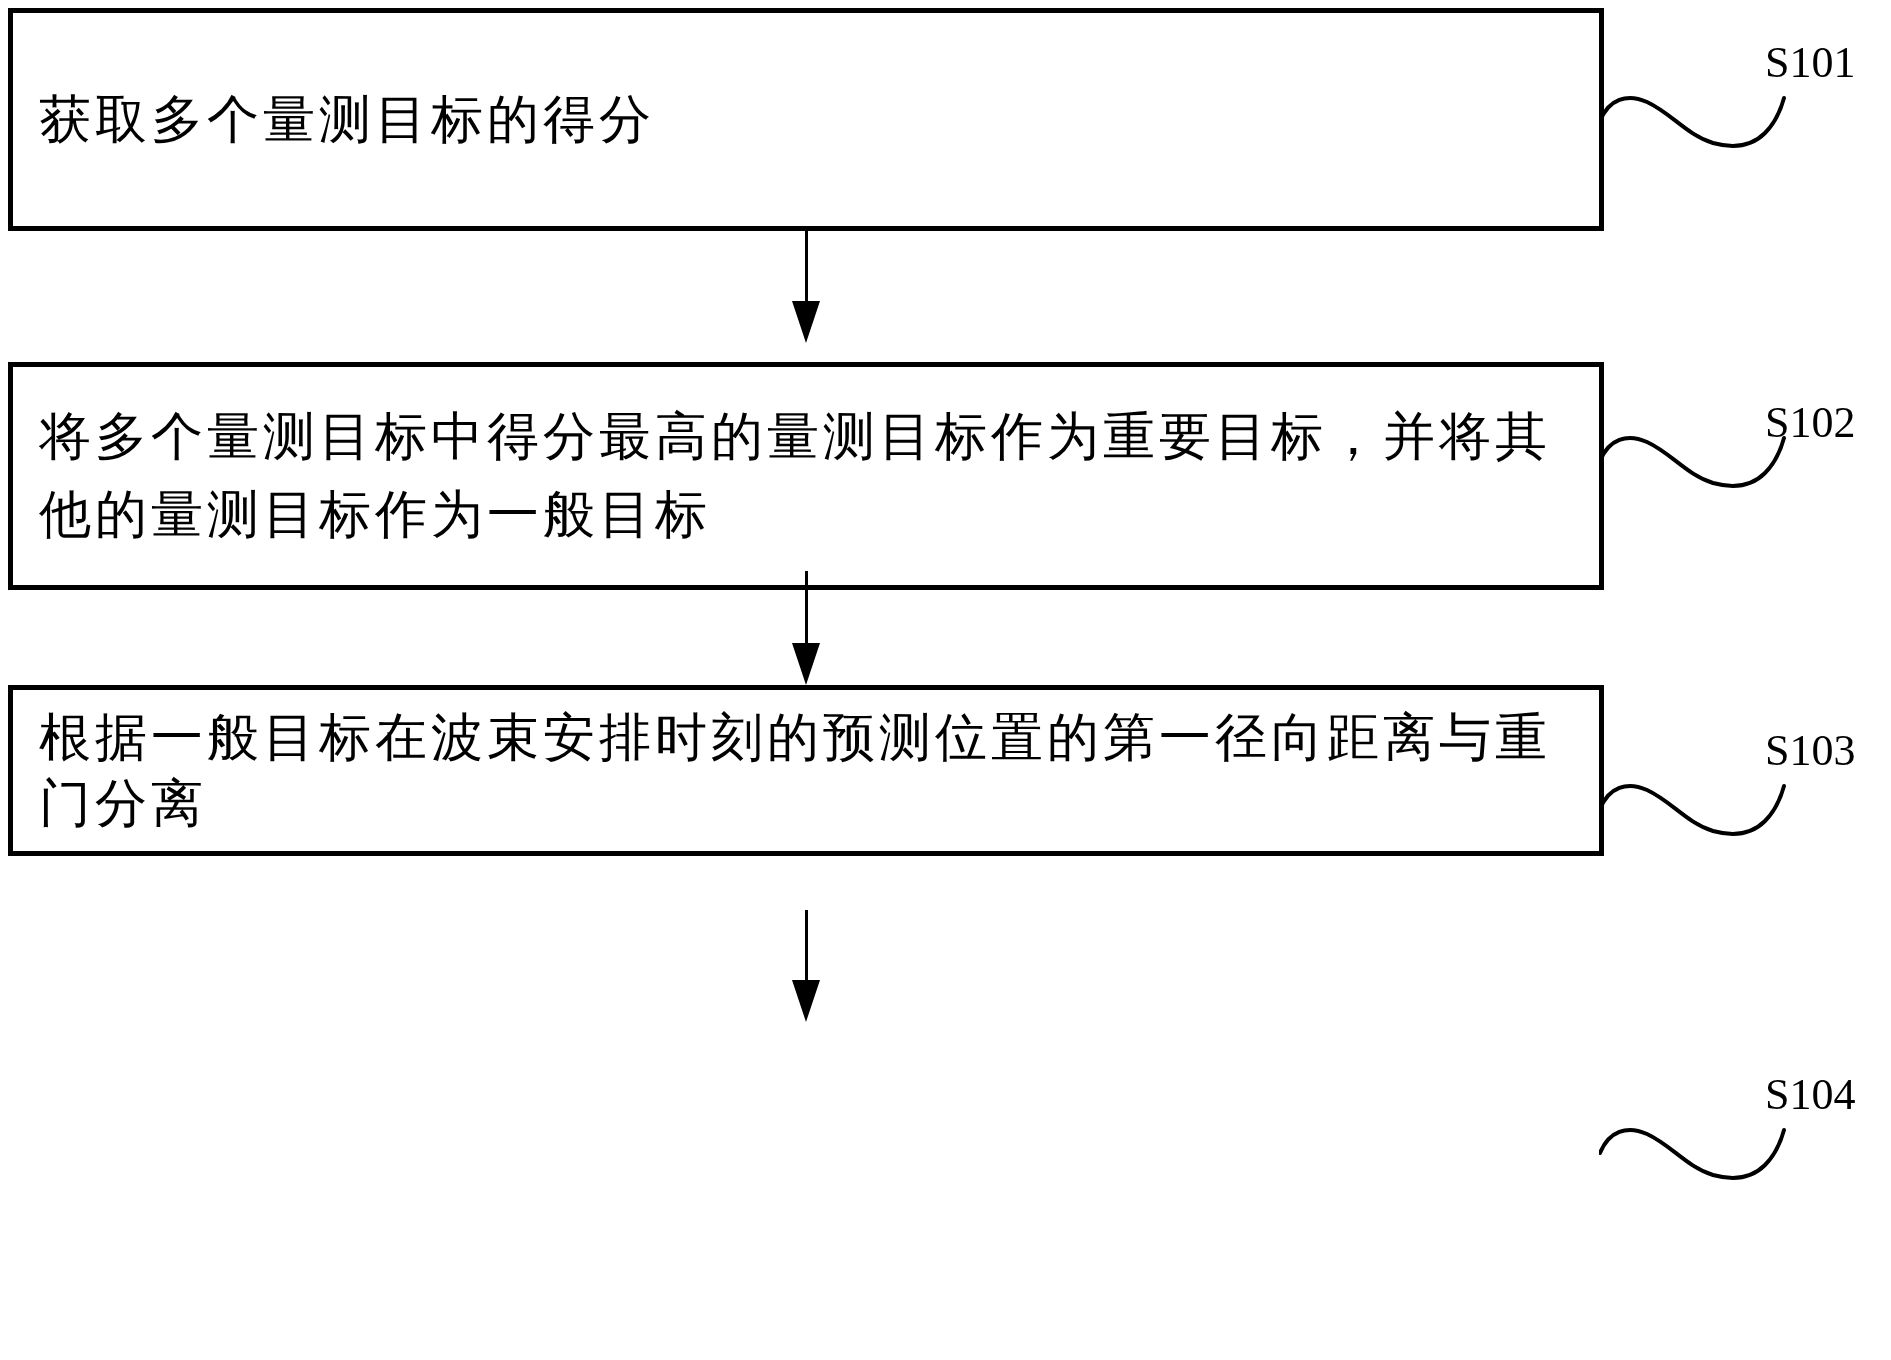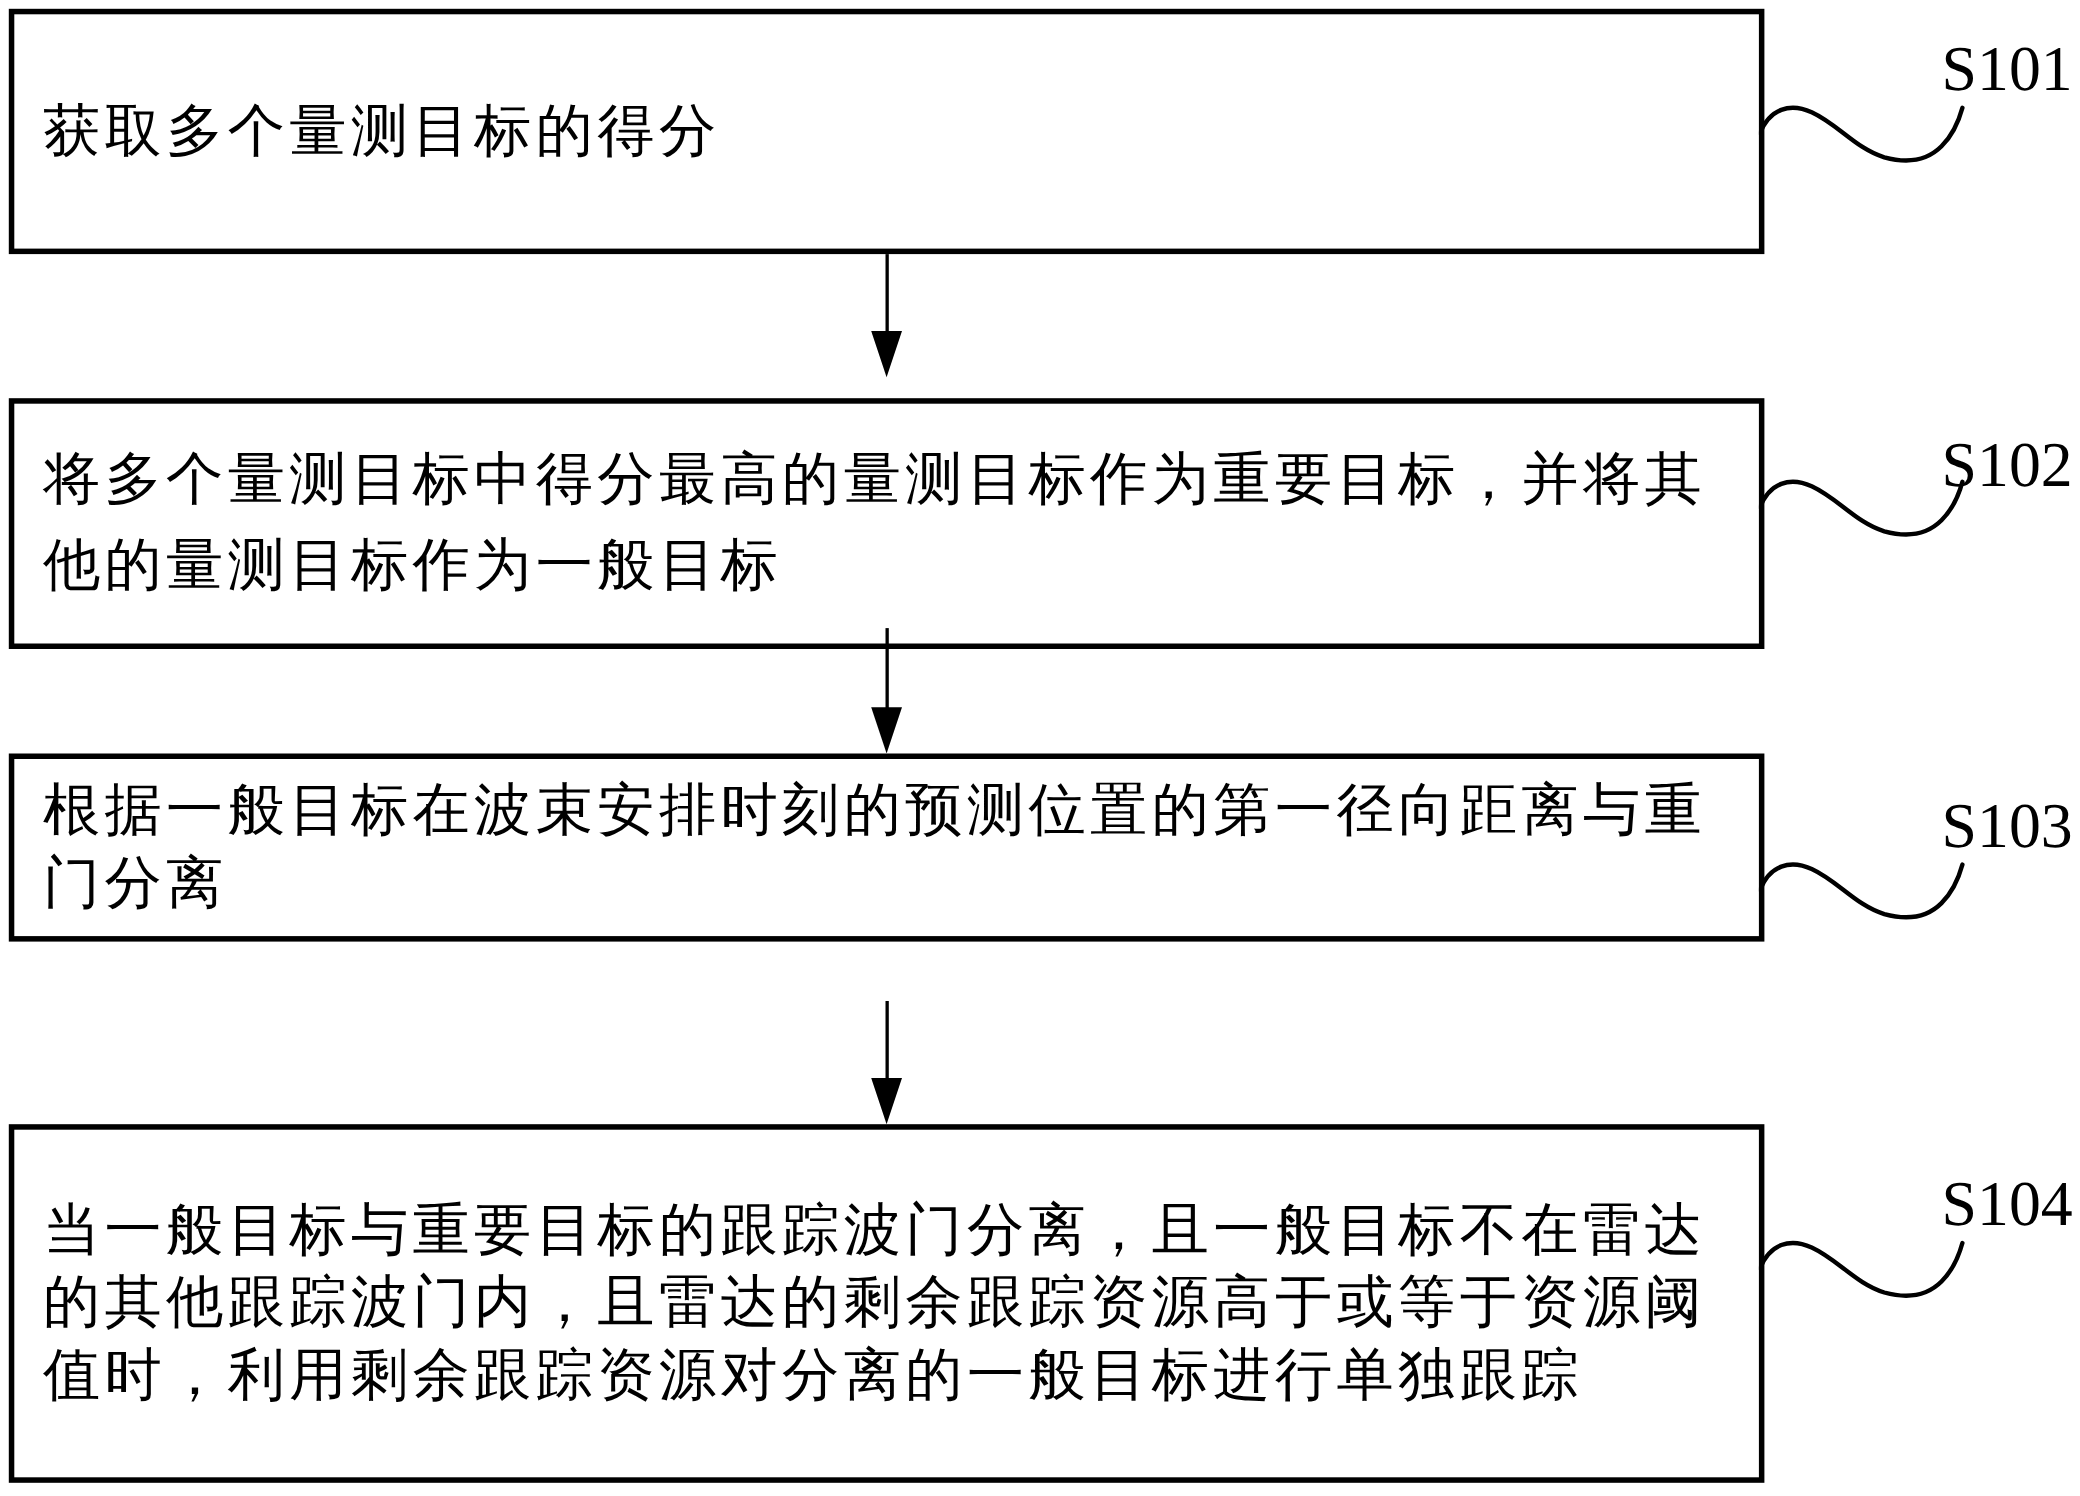--- a/index.html
+++ b/index.html
@@ -71,21 +71,21 @@
   .arrow1 .shaft { height: 74px; }
   .arrow2 .shaft { height: 76px; }
   .arrow3 .shaft { height: 74px; }
   .arrow1 .head { top: 70px; }
   .arrow2 .head { top: 72px; }
   .arrow3 .head { top: 70px; }
 
   .step-label {
     position: absolute;
     left: 1765px;
-    font-size: 58px;
+    font-size: 44px;
     line-height: 58px;
     color: #000000;
     white-space: nowrap;
   }
   .label1 { top: 34px; }
   .label2 { top: 394px; }
   .label3 { top: 722px; }
   .label4 { top: 1066px; }
 
   .squiggle {
@@ -138,23 +138,18 @@
   <div class="step-label label3">S103</div>
   <svg class="squiggle sq3" viewBox="0 0 195 58" xmlns="http://www.w3.org/2000/svg">
     <path d="M 1 30 C 10 8, 28 2, 48 11 C 72 22, 88 44, 114 52 C 136 58, 154 54, 166 42 C 176 32, 182 18, 185 7" fill="none" stroke="#000000" stroke-width="4" stroke-linecap="round"></path>
   </svg>
 
   <div class="arrow arrow3">
     <div class="shaft"></div>
     <div class="head"></div>
   </div>
 
-  <div class="flow-box box4">
-    <div class="box-line">当一般目标与重要目标的跟踪波门分离，且一般目标不在雷达</div>
-    <div class="box-line">的其他跟踪波门内，且雷达的剩余跟踪资源高于或等于资源阈</div>
-    <div class="box-line">值时，利用剩余跟踪资源对分离的一般目标进行单独跟踪</div>
-  </div>
   <div class="step-label label4">S104</div>
   <svg class="squiggle sq4" viewBox="0 0 195 58" xmlns="http://www.w3.org/2000/svg">
     <path d="M 1 30 C 10 8, 28 2, 48 11 C 72 22, 88 44, 114 52 C 136 58, 154 54, 166 42 C 176 32, 182 18, 185 7" fill="none" stroke="#000000" stroke-width="4" stroke-linecap="round"></path>
   </svg>
 
 </div>
 
 </body></html>

